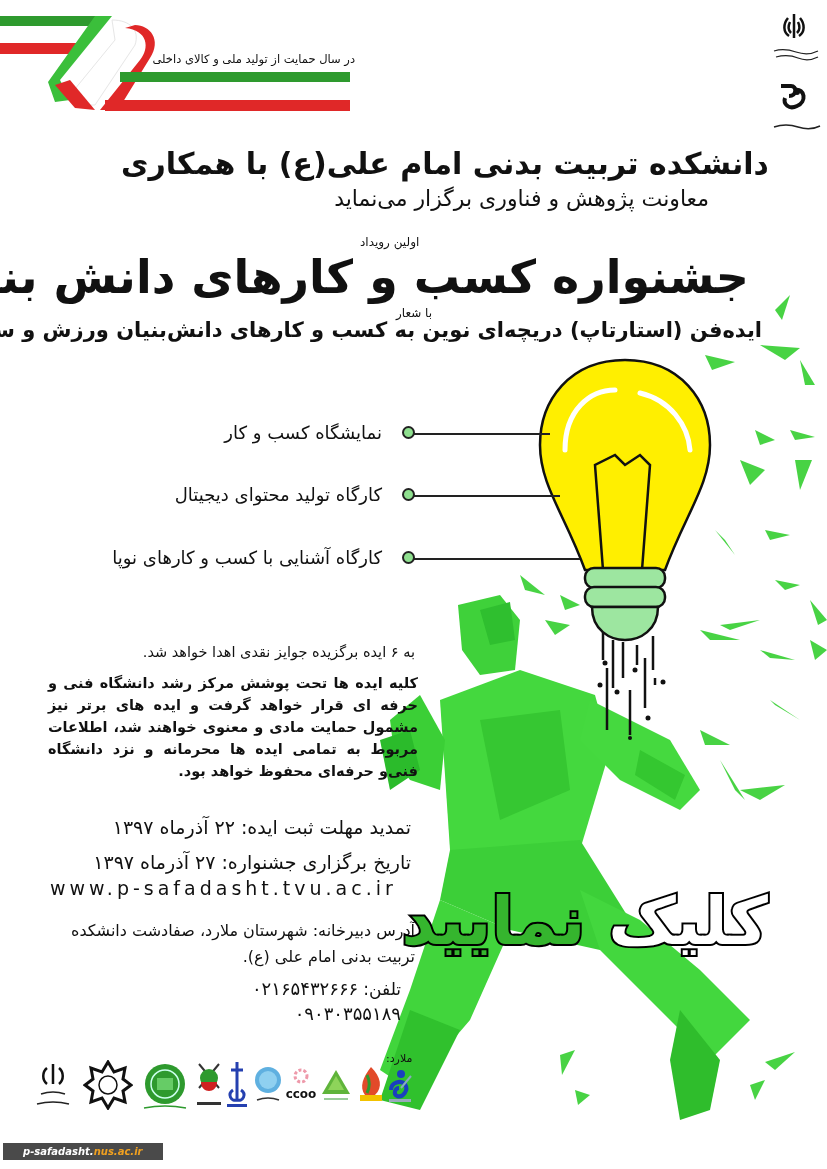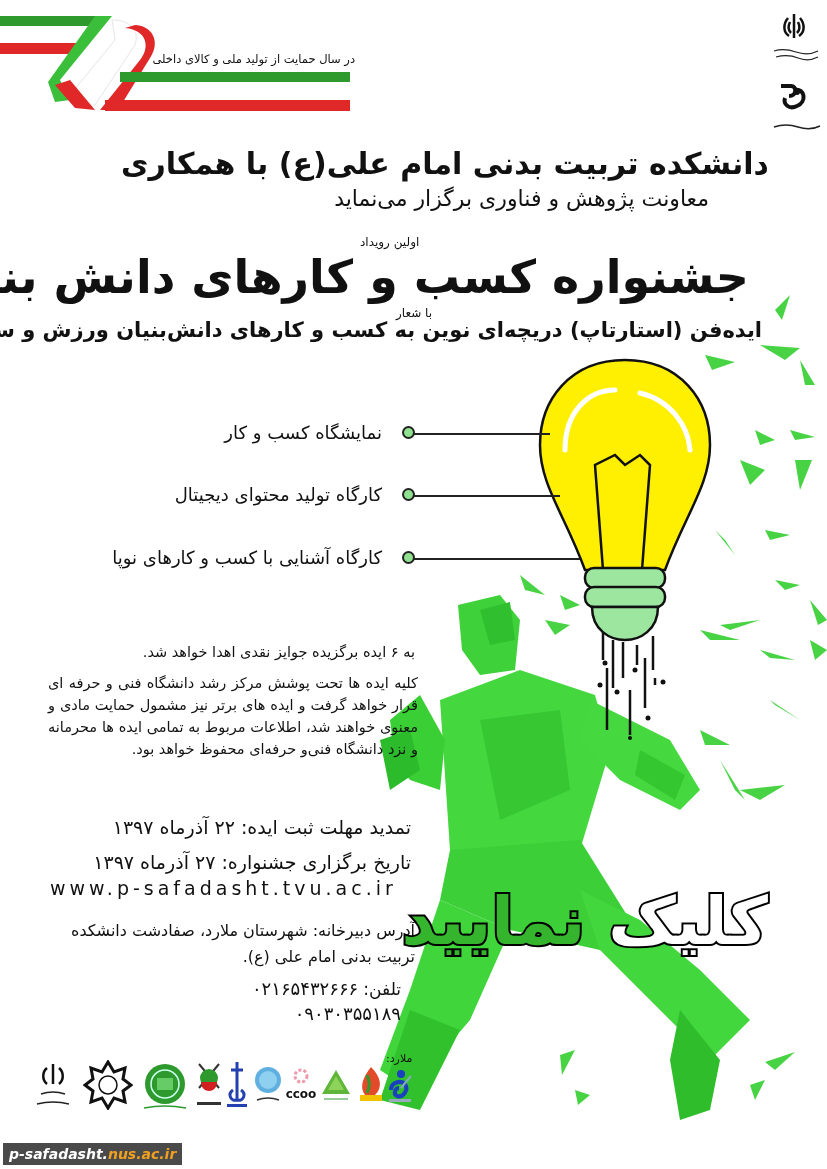--- a/index.html
+++ b/index.html
@@ -18,35 +18,35 @@
   .h-slogan-lbl { font-size: 12px; white-space: nowrap; }
   .h-slogan { font-size: 21px; font-weight: bold; white-space: nowrap; letter-spacing: -0.5px; }
 
   
   .event-item { position: absolute; display: flex; align-items: center; direction: rtl; }
   .event-dot { width: 13px; height: 13px; border-radius: 50%; background: #8fe08f; border: 2px solid #222; box-sizing: border-box; }
   .event-line { position: absolute; height: 2px; background: #222; }
   .event-label { font-size: 18px; margin-right: 20px; white-space: nowrap; }
 
   
-  .body-text { font-size: 14.5px; line-height: 22px; text-align: justify; text-align-last: right; font-weight: 400; }
+  .body-text { font-size: 14.5px; line-height: 22px; text-align: justify; text-align-last: right; font-weight: 700; }
   .info-line { font-size: 19px; white-space: nowrap; text-align: right; }
   .url { font-family: "DejaVu Sans", sans-serif; font-size: 19px; letter-spacing: 4px; direction: ltr; }
   .addr { font-size: 16px; line-height: 26px; }
   .phone { font-size: 18px; letter-spacing: 3px; white-space: nowrap; }
 
   
   .cta { font-family: "DejaVu Sans", sans-serif; font-weight: bold; white-space: nowrap;
          -webkit-text-stroke: 4px #000; paint-order: stroke fill; }
   .cta-w { color: #ffffff; }
   .cta-g { color: #35b52e; }
 
   .sponsors-label { font-size: 11px; }
   .logo { position: absolute; }
-  .footer-badge { background: #4a4a4a; color: #fff; font-weight: bold; font-style: italic; font-size: 14px; padding: 3px 6px; white-space: nowrap; }
+  .footer-badge { background: #4a4a4a; color: #fff; font-weight: bold; font-style: italic; font-size: 10px; padding: 3px 20px; white-space: nowrap; }
   .footer-badge .accent { color: #f0a020; }
 </style>
 </head>
 <body>
 
 <div class="abs" style="left:0;top:0;width:360px;height:115px;">
   <svg width="360" height="115" viewBox="0 0 360 115" style="position:absolute;left:0;top:0">
     <rect x="0" y="16" width="100" height="10" fill="#2e9a2e"></rect>
     <rect x="0" y="30" width="90" height="10" fill="#ffffff"></rect>
     <rect x="0" y="43" width="80" height="11" fill="#e02828"></rect>

